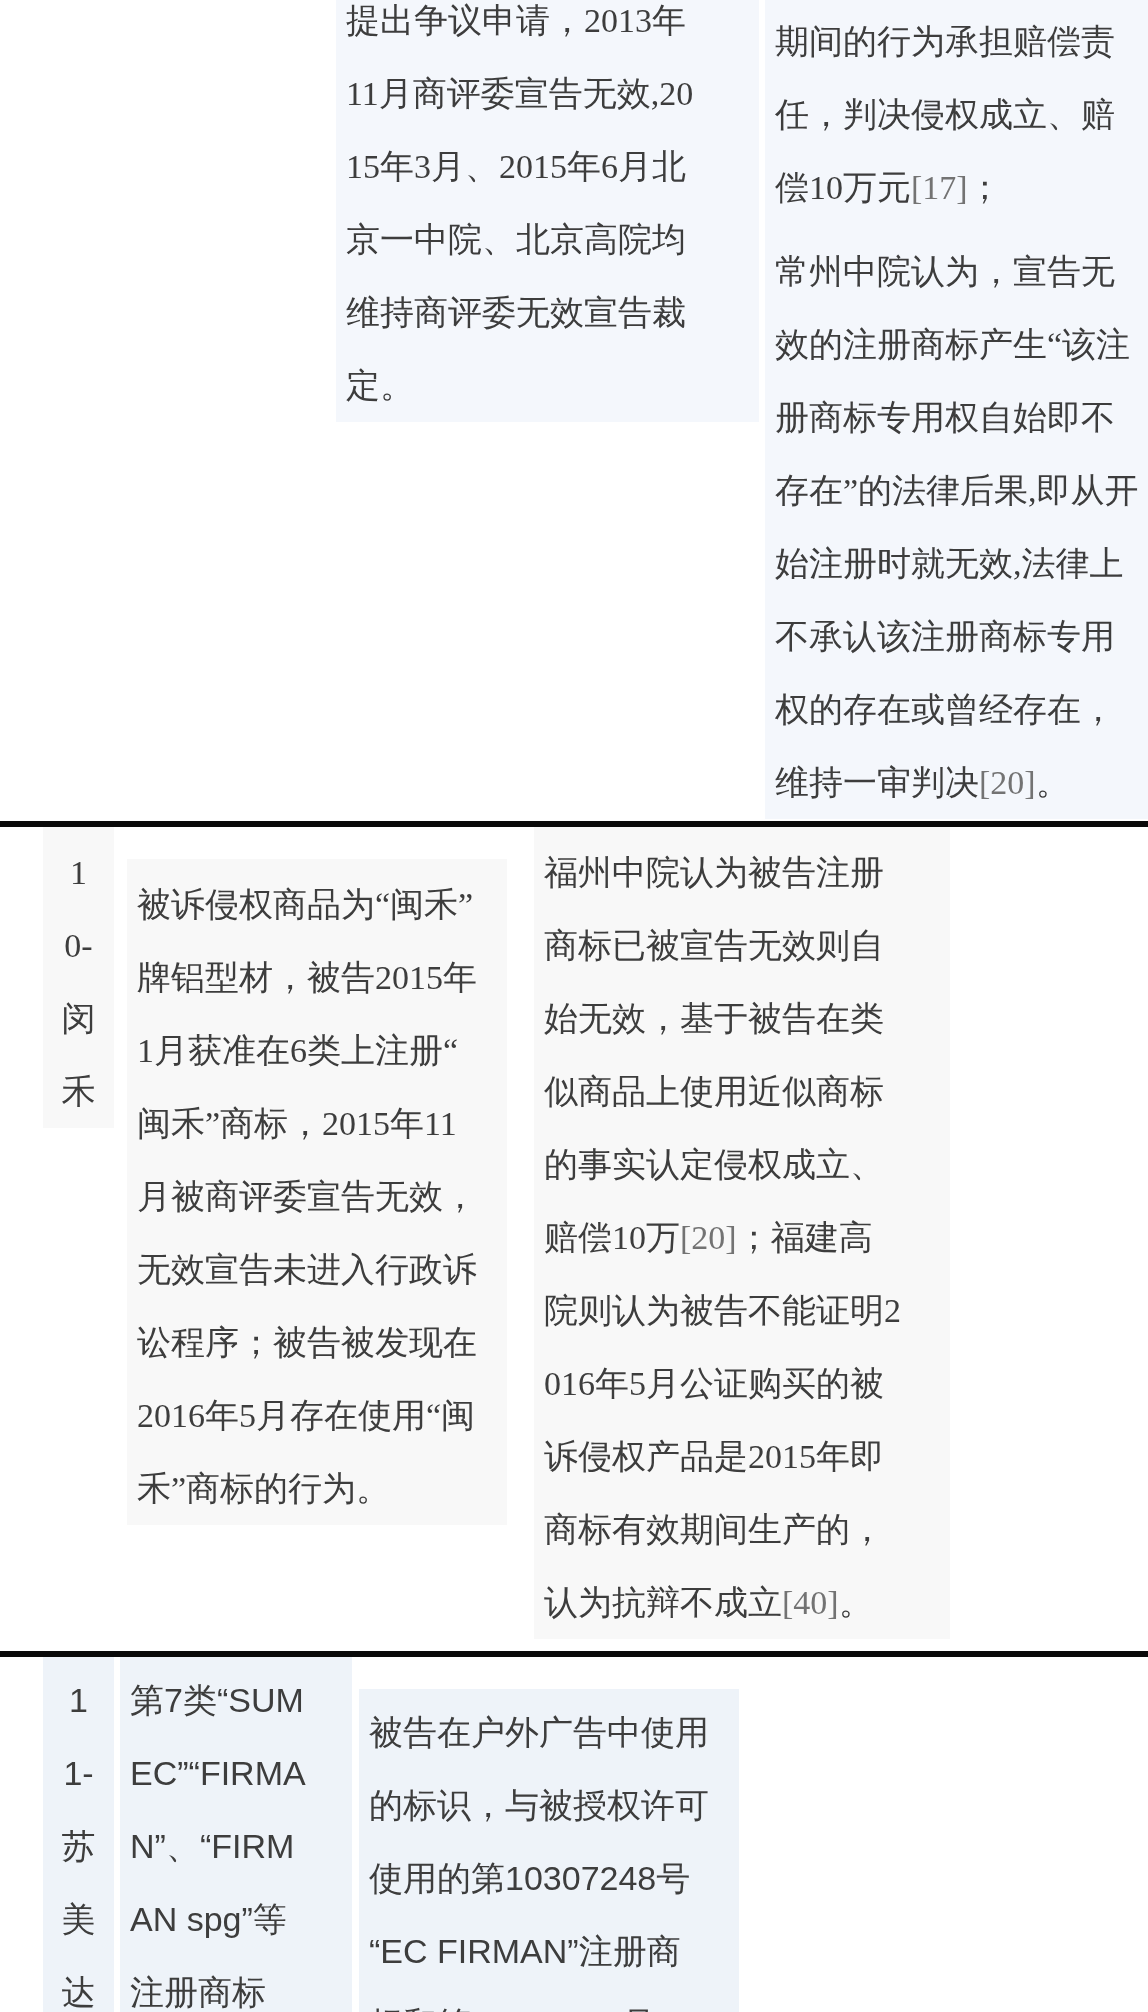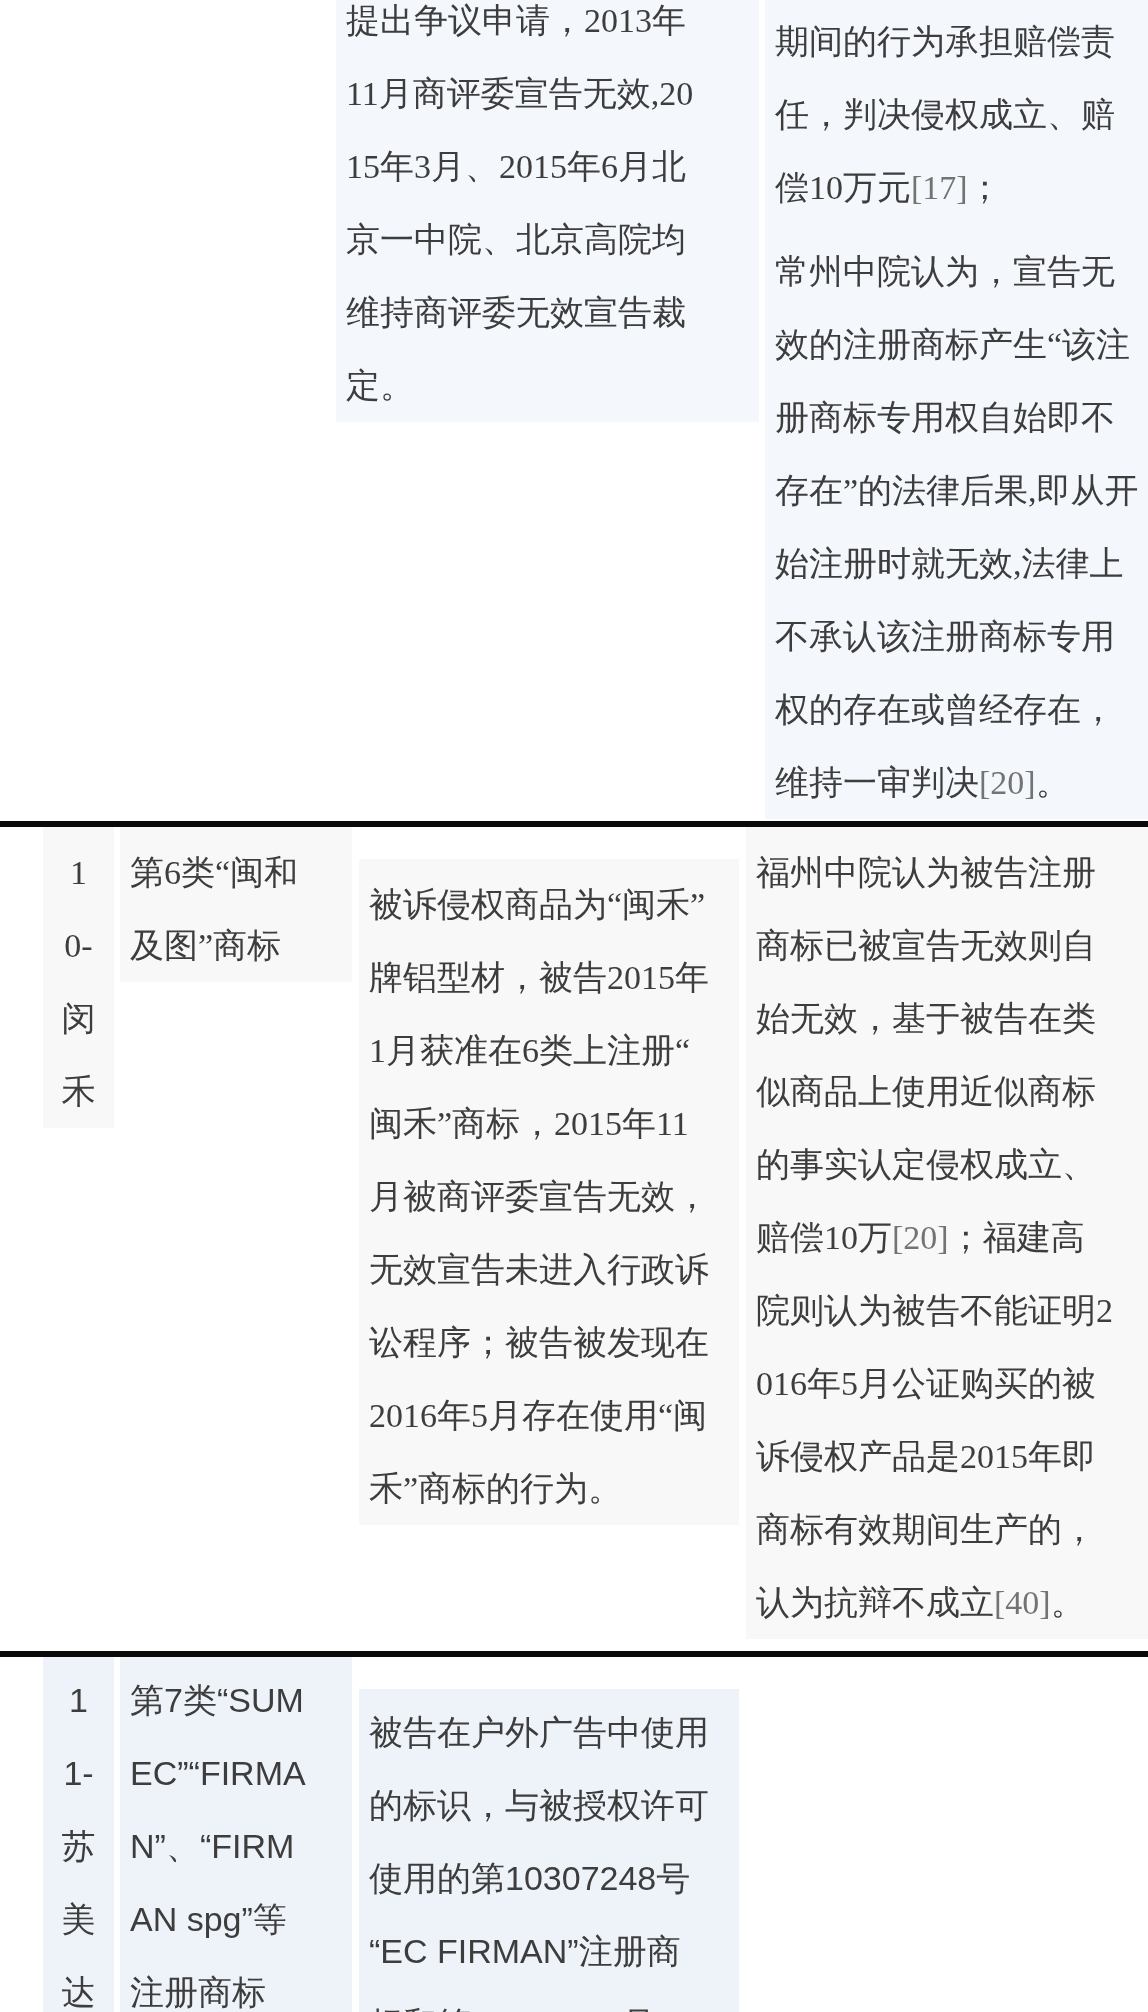--- a/index.html
+++ b/index.html
@@ -33,21 +33,21 @@
   
   .r1 .b-l{width:5px;} .r1 .c1{width:71px;}
   .r1 .b1{width:6px;}  .r1 .c2{width:209px;}
   .r1 .b2{width:7px;}  .r1 .c3{width:423px;}
   .r1 .b3{width:6px;}  .r1 .c4{width:414px;}
   .r1 .gapstrip{width:7px;}
   
   .lower .b-l{width:5px;} .lower .c1{width:71px;}
   .lower .b1{width:6px;}  .lower .c2{width:232px;}
   .lower .b2{width:7px;}  .lower .c3{width:380px;margin-top:32px;}
-  .lower .b3{width:7px;}  .lower .c4{width:416px;}
+  .lower .b3{width:7px;}  .lower .c4{width:416px;margin-left:20px;}
   .lower .b-r{width:6px;}
   
   .cell p{margin:0;padding:0 10px;white-space:pre-line;text-align:justify;}
   .r1 .c3 p{margin-top:-16px;}
   .r1 .c4 p.p1{margin-top:5px;}
   .r1 .c4 p.p2{margin-top:11px;}
   .r2 .cell p{margin-top:9px;}
   .r3 .cell p{margin-top:7px;}
   .idcell p{text-align:center;padding:0 2px;}
   .ref{color:#737373;}
@@ -92,24 +92,20 @@
 
   <div class="trow r2 lower serifrow">
     <div class="vb b-l"></div>
     <div class="cell c1 idcell">
       <p>1
 0-
 闵
 禾</p>
     </div>
     <div class="vb b1"></div>
-    <div class="cell c2">
-      <p>第6类“闽和
-及图”商标</p>
-    </div>
     <div class="vb b2"></div>
     <div class="cell c3">
       <p class="rt">被诉侵权商品为“闽禾”
 牌铝型材，被告2015年
 1月获准在6类上注册“
 闽禾”商标，2015年11
 月被商评委宣告无效，
 无效宣告未进入行政诉
 讼程序；被告被发现在
 2016年5月存在使用“闽

